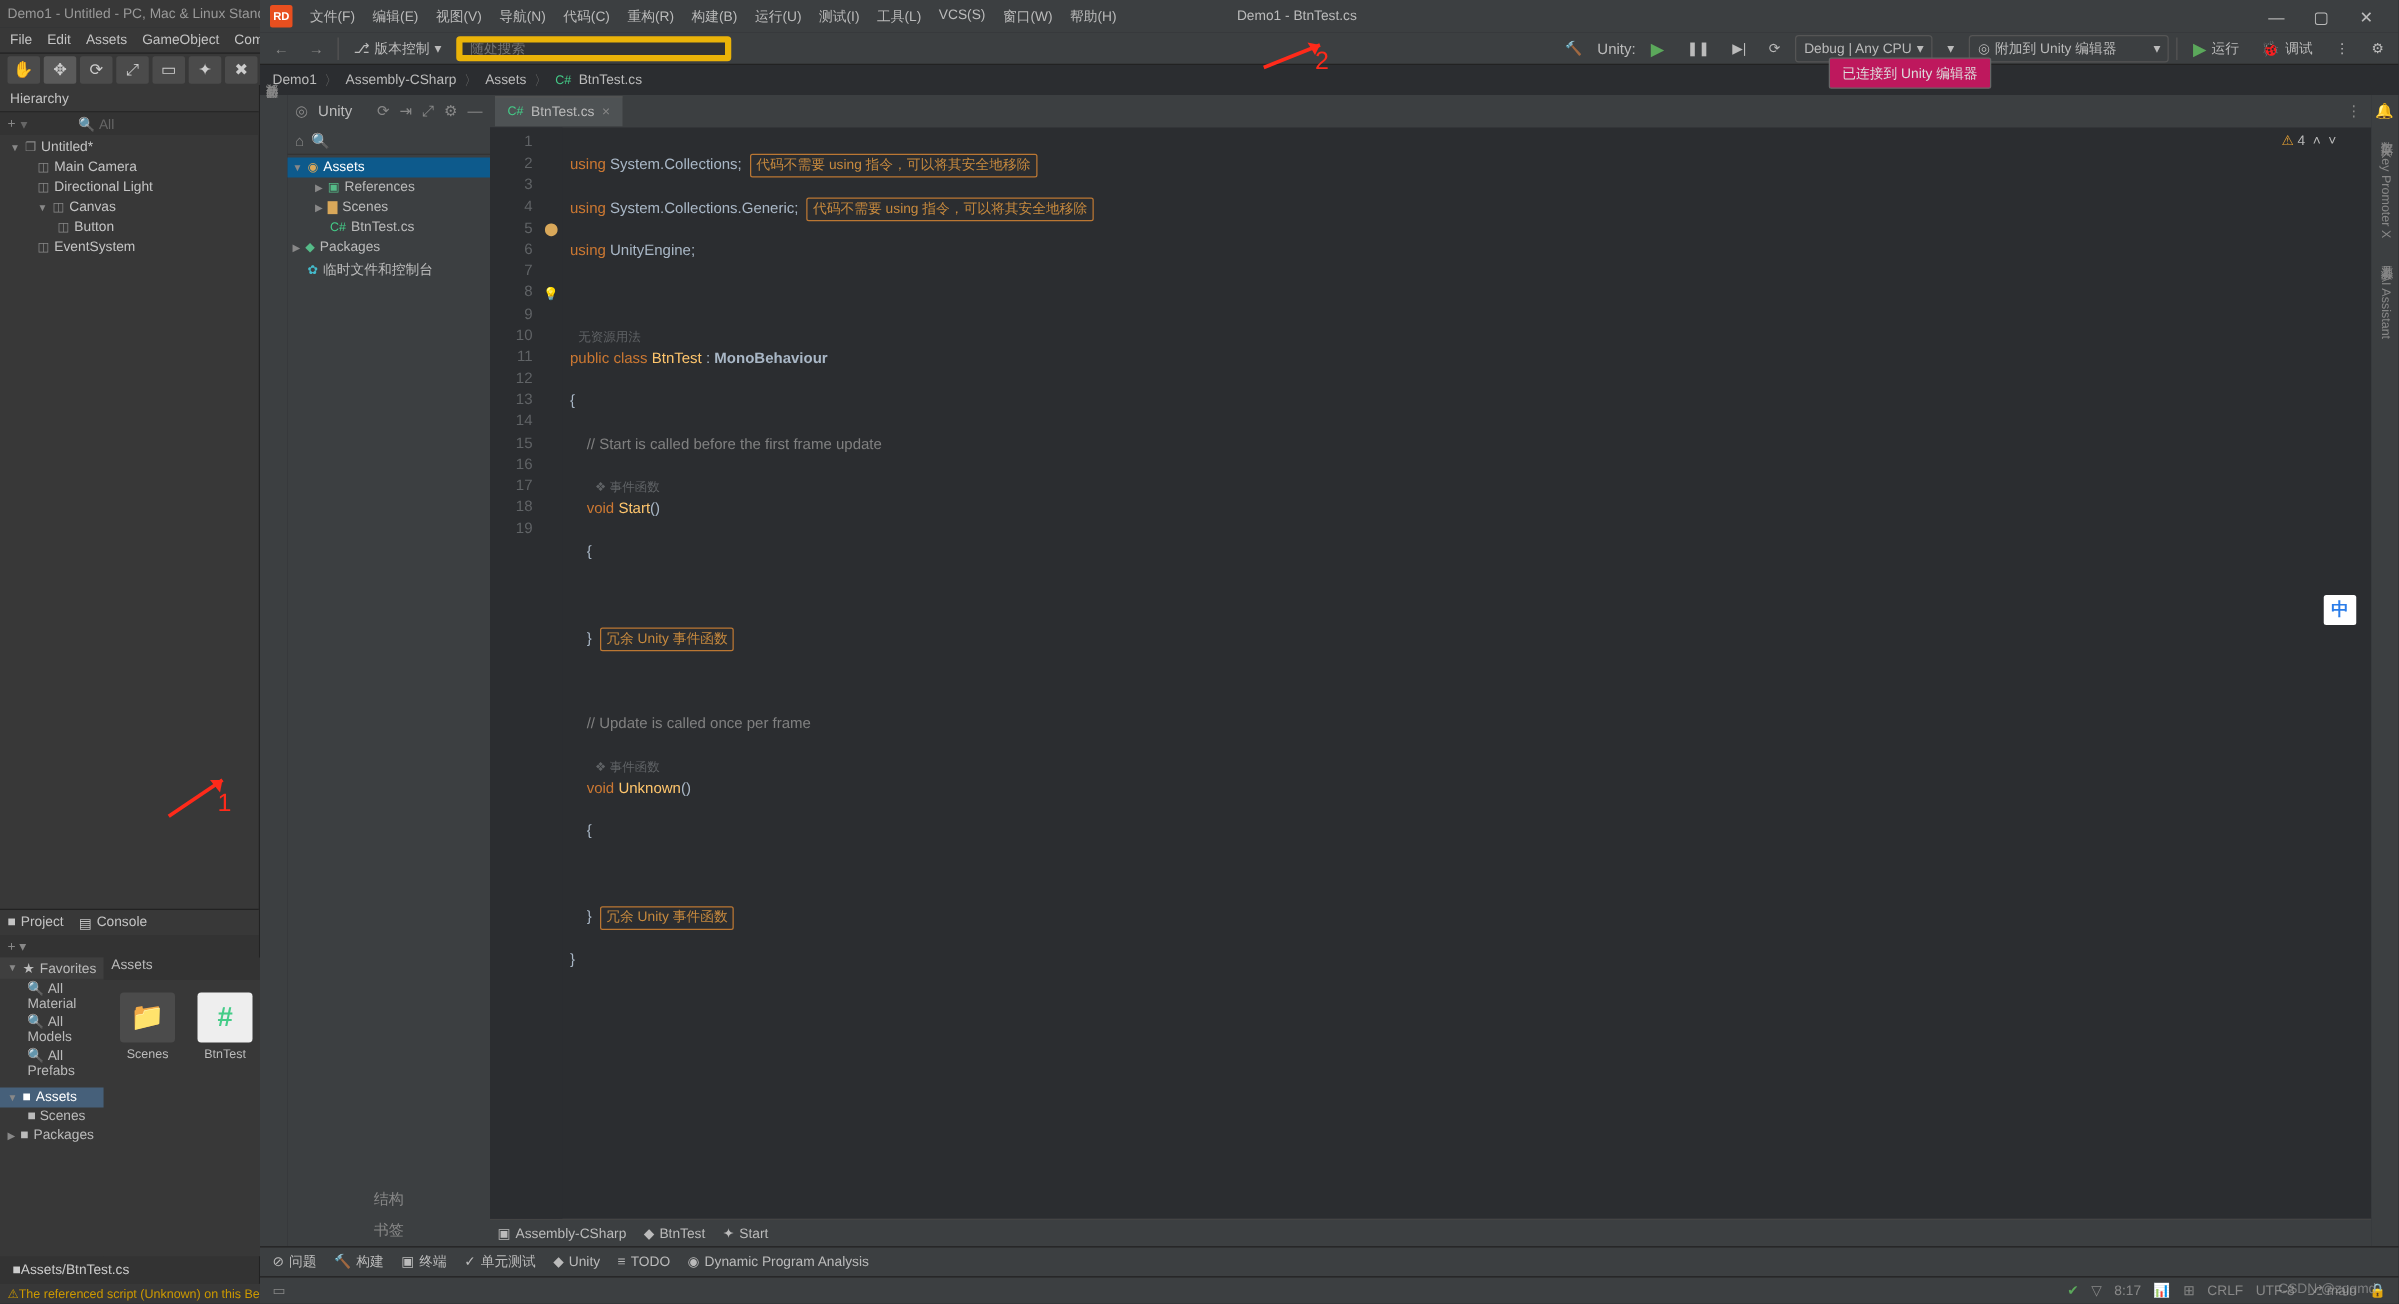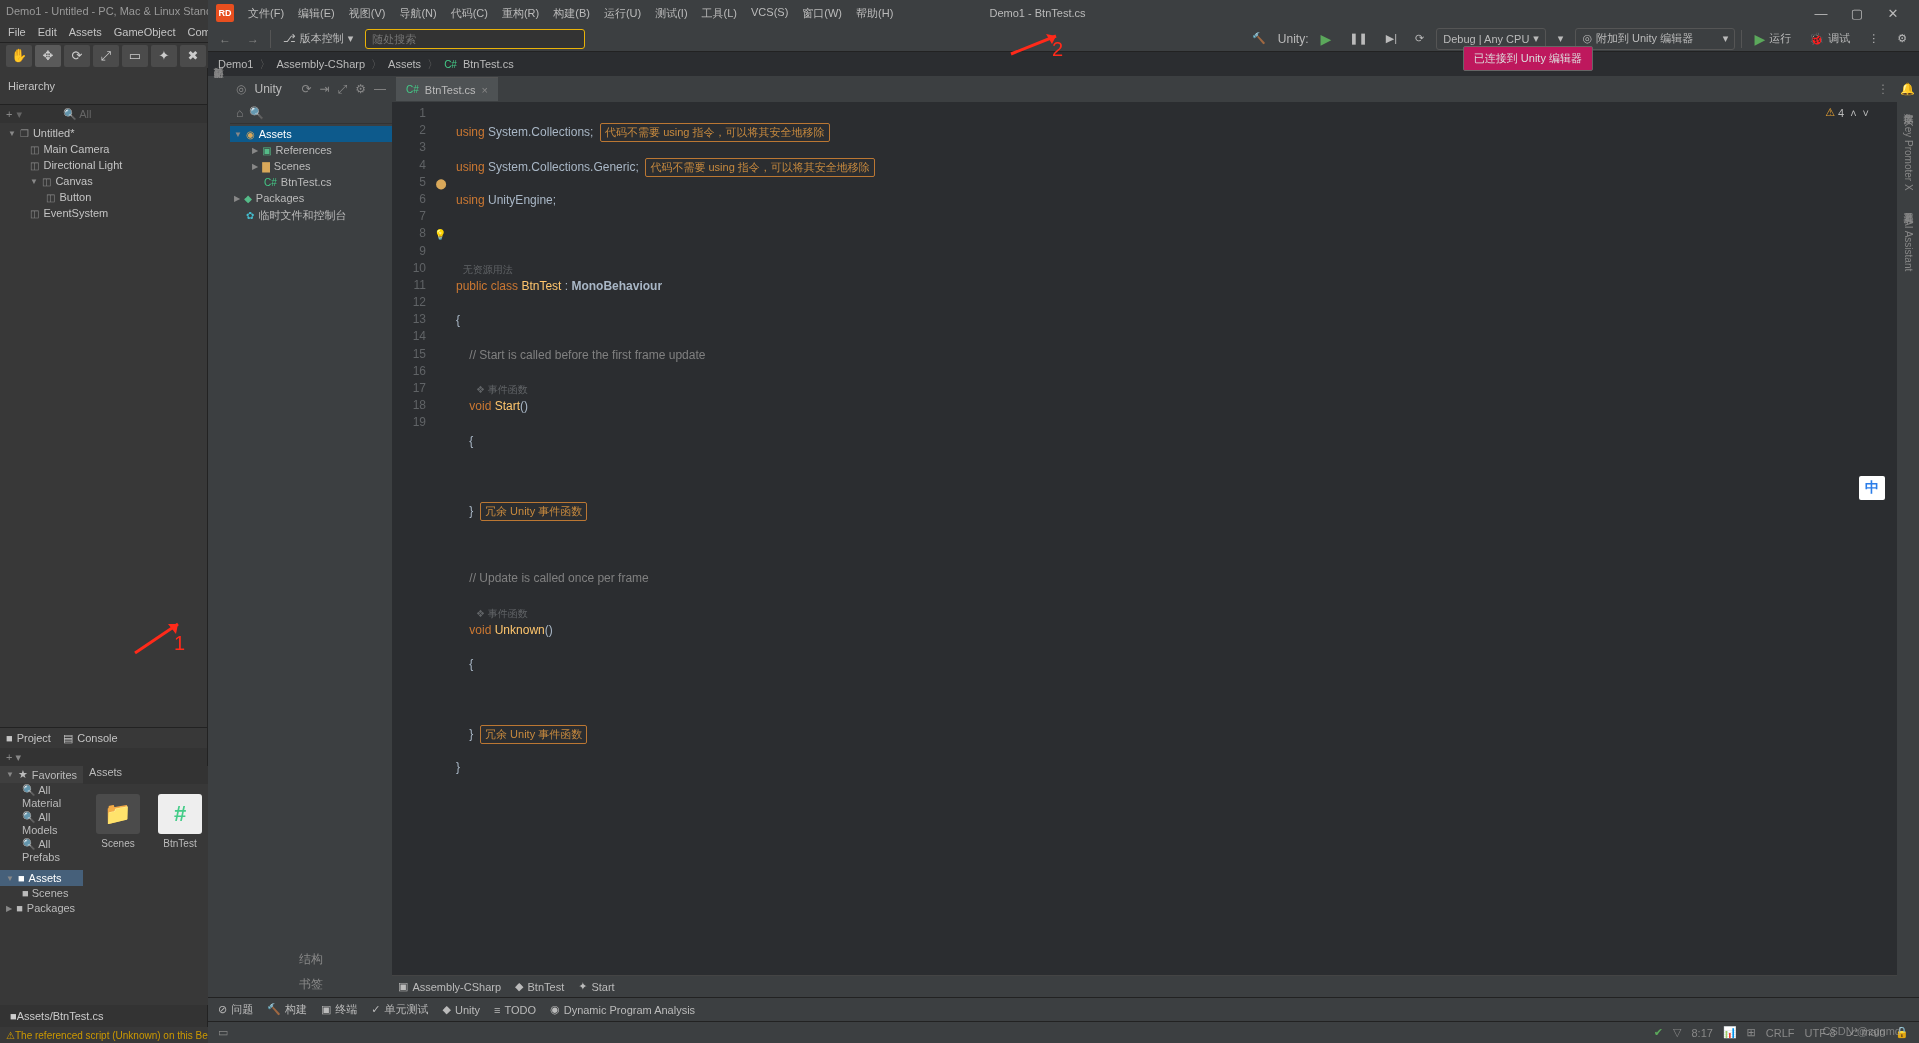--- a/index.html
+++ b/index.html
@@ -10,21 +10,21 @@
 
 .unity-menu { height:20px; background:#383838; display:flex; align-items:center; gap:12px; padding-left:8px; font-size:11px; color:#c4c4c4; }
 
 .unity-toolbar { height:26px; background:#383838; display:flex; align-items:center; gap:3px; padding-left:6px; border-top:1px solid #222;}
 .unity-toolbar .tbtn { width:26px; height:22px; background:#4b4b4b; border-radius:2px; display:flex; align-items:center; justify-content:center; color:#ccc; font-size:13px;}
 .unity-toolbar .tbtn.active { background:#5a5a5a; }
 
 
 .unity-main { display:flex; height:calc(100% - 22px - 20px - 26px - 16px); }
 .unity-hier-wrap { width:208px; display:flex; flex-direction:column; background:#383838; border-right:1px solid #222;}
-.panel-head { height:37px; background:#383838; color:#c4c4c4; padding-left:8px; display:flex; align-items:center; font-size:11px; border-bottom:1px solid #222;}
+.panel-head { height:22px; background:#383838; color:#c4c4c4; padding-left:8px; display:flex; align-items:center; font-size:11px; border-bottom:1px solid #222;}
 .panel-subbar { height:18px; display:flex; align-items:center; gap:4px; padding-left:6px; color:#888; font-size:11px; background:#333;}
 .hier-item { padding:2px 0 2px 8px; color:#c4c4c4; font-size:11px; display:flex; align-items:center; gap:4px;}
 .hier-item .indent1 { width:18px;} .hier-item .indent2 { width:34px;}
 .tri { font-size:8px; color:#888; }
 .cube-icon { color:#888; font-size:10px;}
 
 .unity-lower { display:flex; flex-direction:column; border-top:1px solid #222;}
 .unity-tabs { height:20px; display:flex; align-items:center; gap:12px; padding-left:6px; background:#383838; font-size:11px;}
 .unity-tabs .tab { display:flex; align-items:center; gap:4px; color:#c4c4c4;}
 .unity-fav-head { background:#3f3f3f; padding:2px 6px; font-size:11px; color:#bbb; display:flex; align-items:center; gap:4px;}
@@ -46,21 +46,21 @@
 .winbtn { width:36px; height:26px; display:flex; align-items:center; justify-content:center; color:#bbb; font-size:13px;}
 .rider-menu { flex:1; display:flex; gap:14px; margin-left:6px;}
 .rider-menu span { color:#bbb; }
 .rider-title .proj { margin-left:24px; color:#bbb;}
 
 .rider-toolbar { height:26px; background:#3c3f41; display:flex; align-items:center; padding:0 6px; gap:6px; border-bottom:1px solid #222;}
 .rider-toolbar .navbtn { width:22px; height:22px; display:flex; align-items:center; justify-content:center; color:#888;}
 .rider-toolbar .sep { width:1px; height:18px; background:#555;}
 .rider-toolbar .vc { color:#bbb; font-size:11px; display:flex; align-items:center; gap:4px; padding:0 6px;}
 .rider-toolbar .search { flex:0 0 220px; }
-.rider-toolbar .search input { width:100%; height:20px; background:#333; border:1px solid #eab308; border-radius:3px; padding:0 6px; color:#888; font-size:11px; outline:none;}
+.rider-toolbar .search input { width:100%; height:20px; background:#333; border:5px solid #eab308; border-radius:3px; padding:0 6px; color:#888; font-size:11px; outline:none;}
 .rider-toolbar .right { margin-left:auto; display:flex; align-items:center; gap:6px;}
 .rt-btn { height:22px; padding:0 6px; display:flex; align-items:center; gap:4px; color:#bbb; font-size:11px; border-radius:3px;}
 .rt-btn.green { color:#6dbf6d;}
 .rt-btn.border { border:1px solid #555;}
 .play { color:#5ba85b; font-size:14px;}
 .bug { color:#6dbf6d; font-size:12px;}
 
 .rider-breadcrumb { height:24px; display:flex; align-items:center; padding-left:10px; gap:6px; font-size:11px; color:#888; background:#2b2d30;}
 .rider-breadcrumb .crumb { color:#bbb;}
 .rider-breadcrumb .sep2 { color:#666;}

